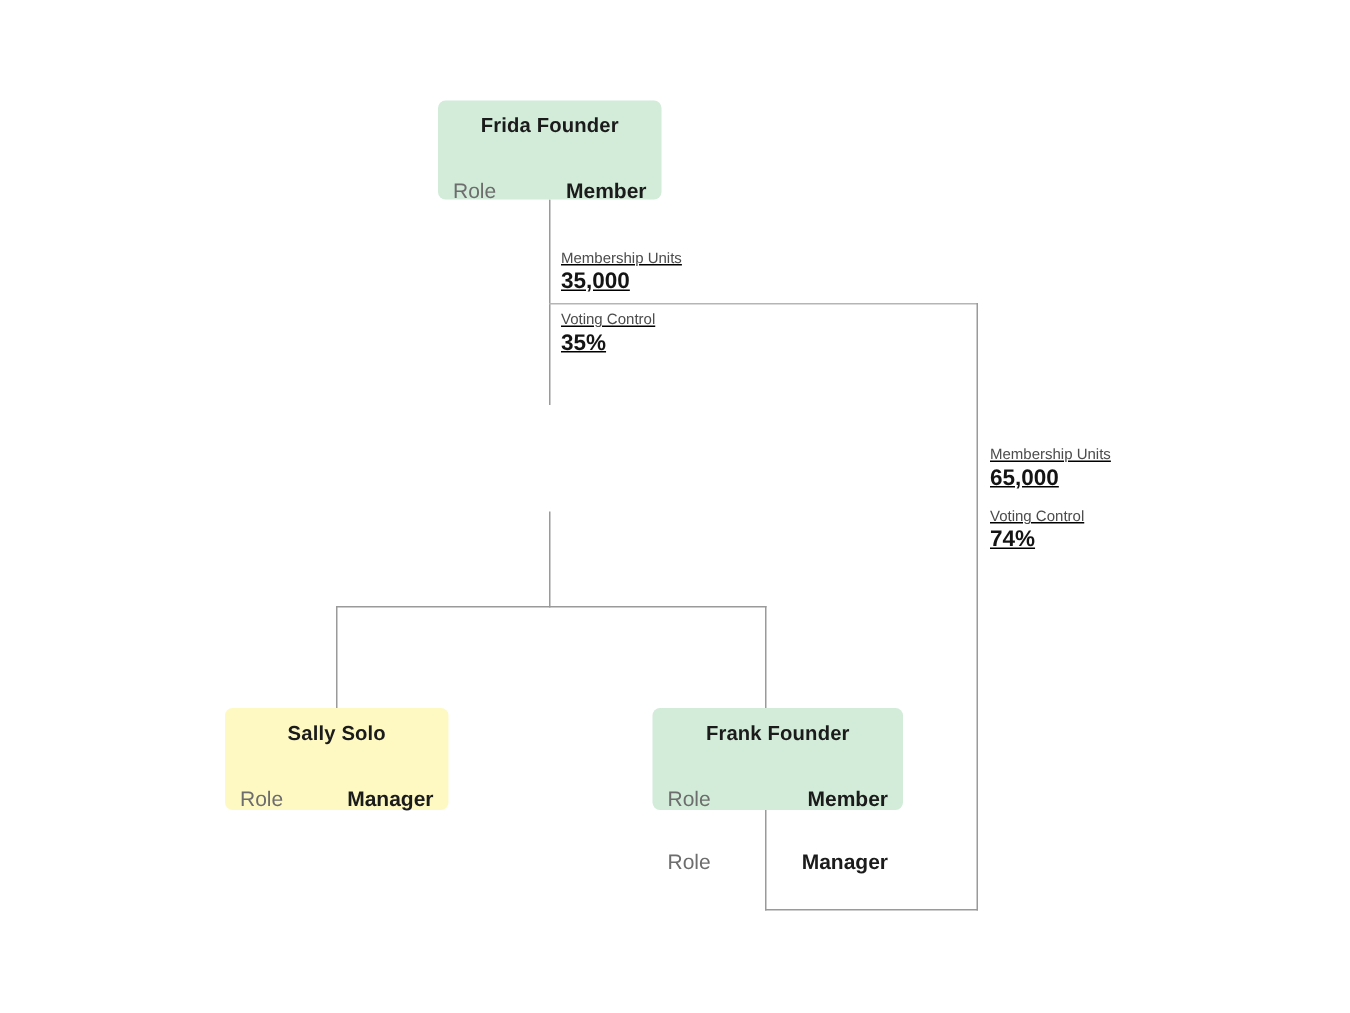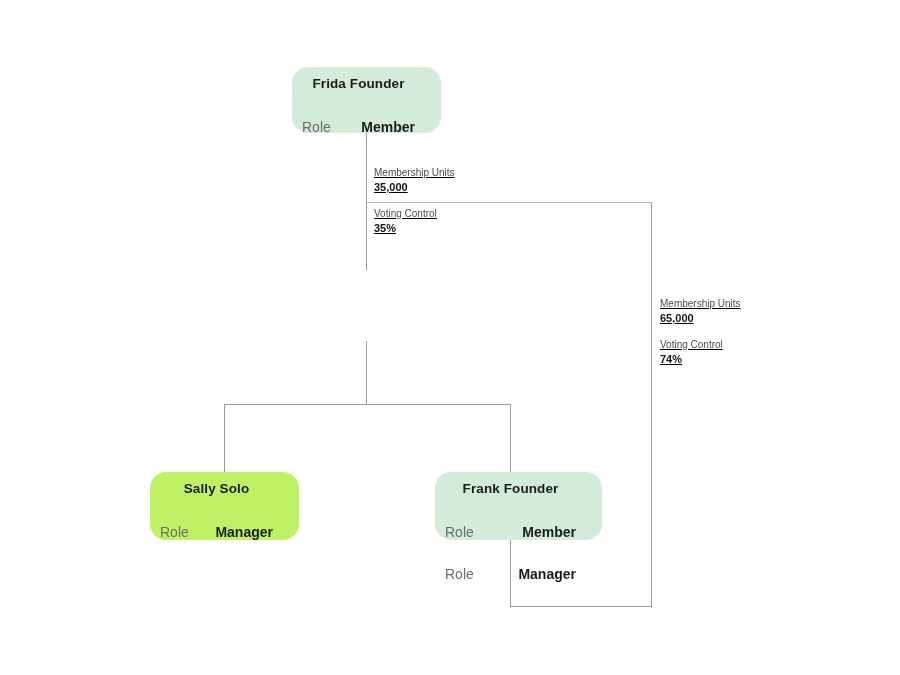--- a/index.html
+++ b/index.html
@@ -24,27 +24,27 @@
   .line {
     position: absolute;
     background: #9a9a9a;
   }
   .line.v { width: 1px; }
   .line.h { height: 1px; }
 
   
   .node {
     position: absolute;
-    border-radius: 16px;
+    border-radius: 5px;
     box-sizing: border-box;
-    padding: 10px 26px 0 10px;
+    padding: 10px 10px 0 10px;
   }
   .node-green  { background: #d2ecd9; }
   .node-blue   { background: #dae5f7; }
-  .node-pink   { background: #bef264; }
+  .node-pink   { background: #fef9c3; }
 
   .node-title {
     text-align: center;
     font-size: 13.5px;
     font-weight: bold;
     color: #1b1b1b;
     letter-spacing: .1px;
     margin-bottom: 9px;
     line-height: 1.1;
   }
@@ -74,21 +74,21 @@
     position: absolute;
     white-space: nowrap;
     text-decoration: underline;
   }
   .edge-label .el-key {
     font-size: 10px;
     color: #4c4c4c;
     line-height: 14px;
   }
   .edge-label .el-val {
-    font-size: 11px;
+    font-size: 15px;
     color: #141414;
     font-weight: bold;
     line-height: 15px;
   }
 </style>
 </head>
 <body>
 
 <div id="canvas">
 

